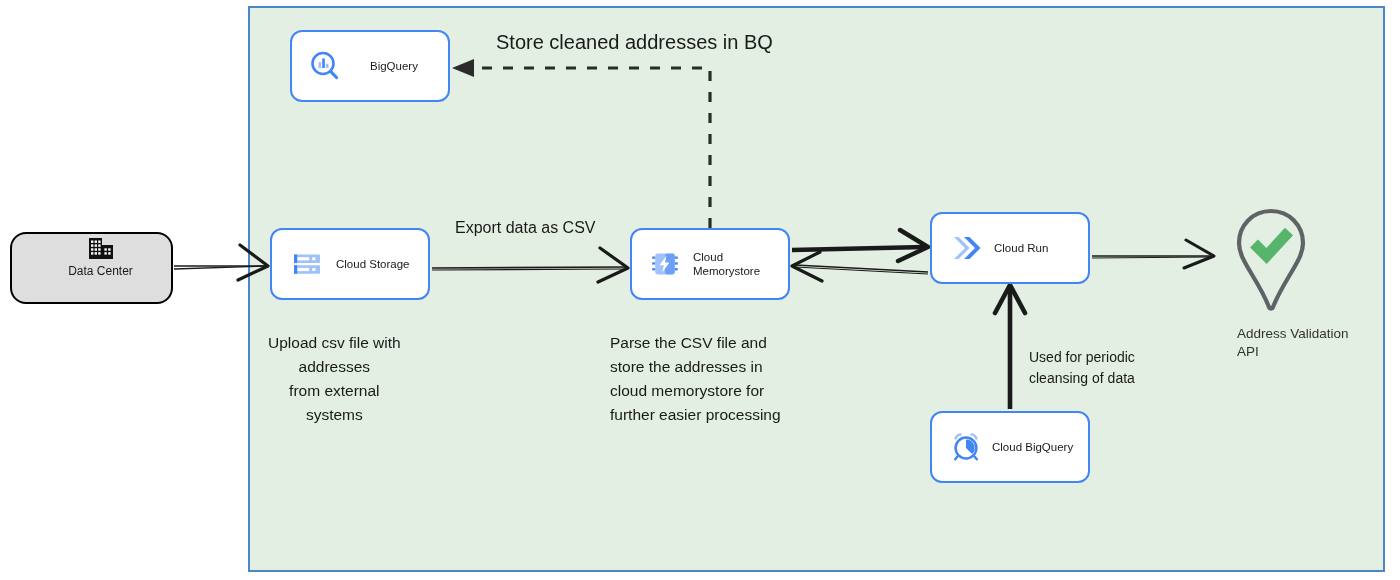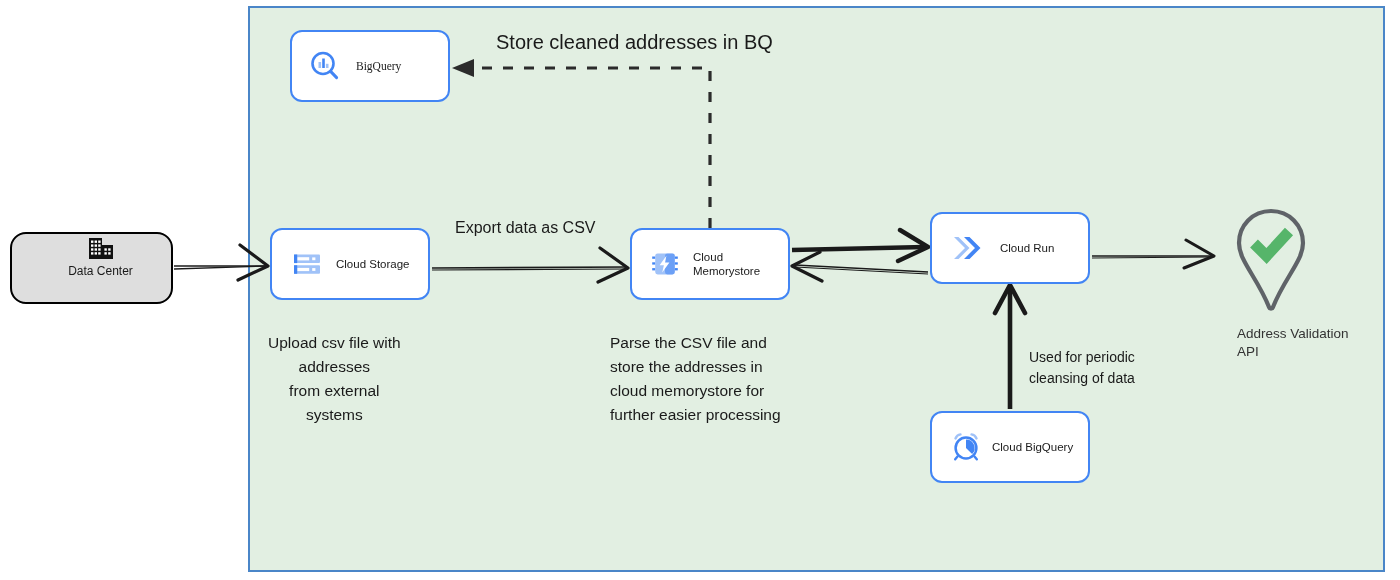--- a/index.html
+++ b/index.html
@@ -38,37 +38,37 @@
   }
   .node .lbl{
     font-size:11.5px;line-height:14px;color:#1a1a1a;
     white-space:pre-line;
   }
   .node.onprem .lbl{font-size:12px;}
 
   
   #node-bigquery   {left:290px;top:30px;width:160px;height:72px;}
   #node-bigquery .ico{margin-left:16px;}
-  #node-bigquery .lbl{margin-left:14px;font-family:Liberation Serif, serif;}
+  #node-bigquery .lbl{margin-left:28px;}
 
   #node-datacenter {left:10px;top:232px;width:163px;height:72px;}
   #node-datacenter .ico{margin-left:18px;}
   #node-datacenter .lbl{margin-left:18px;}
 
   #node-storage    {left:270px;top:228px;width:160px;height:72px;}
   #node-storage .ico{margin-left:20px;}
   #node-storage .lbl{margin-left:14px;}
 
   #node-memorystore{left:630px;top:228px;width:160px;height:72px;}
   #node-memorystore .ico{margin-left:18px;}
   #node-memorystore .lbl{margin-left:13px;}
 
   #node-cloudrun   {left:930px;top:212px;width:160px;height:72px;}
   #node-cloudrun .ico{margin-left:18px;}
-  #node-cloudrun .lbl{margin-left:14px;}
+  #node-cloudrun .lbl{margin-left:8px;}
 
   #node-scheduler  {left:930px;top:411px;width:160px;height:72px;}
   #node-scheduler .ico{margin-left:18px;}
   #node-scheduler .lbl{margin-left:10px;}
 
   
   #node-avapi{
     position:absolute;left:1215px;top:205px;width:180px;height:160px;
   }
   #node-avapi .pinwrap{position:absolute;left:10px;top:0;}

